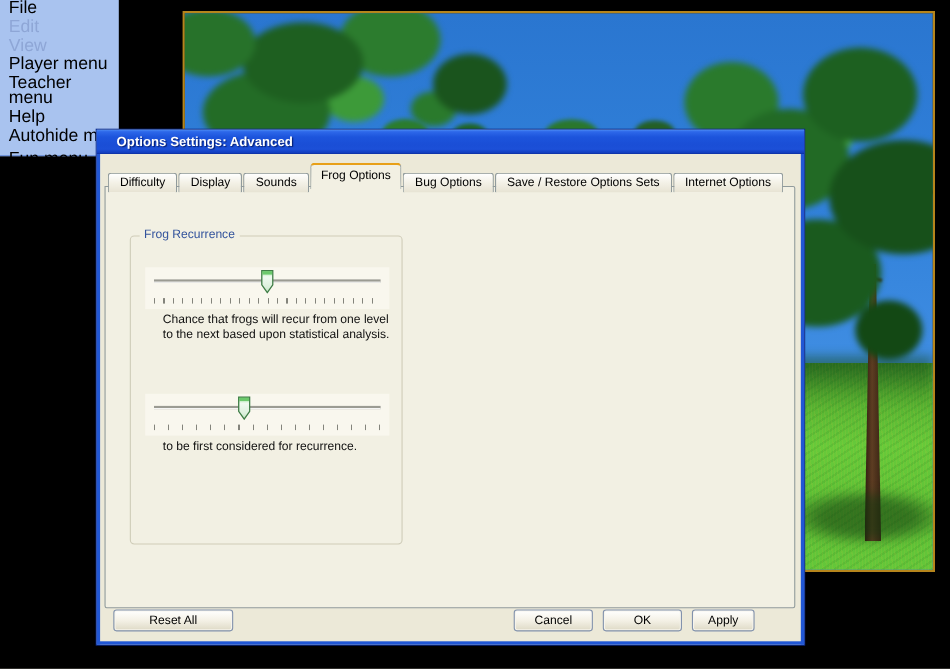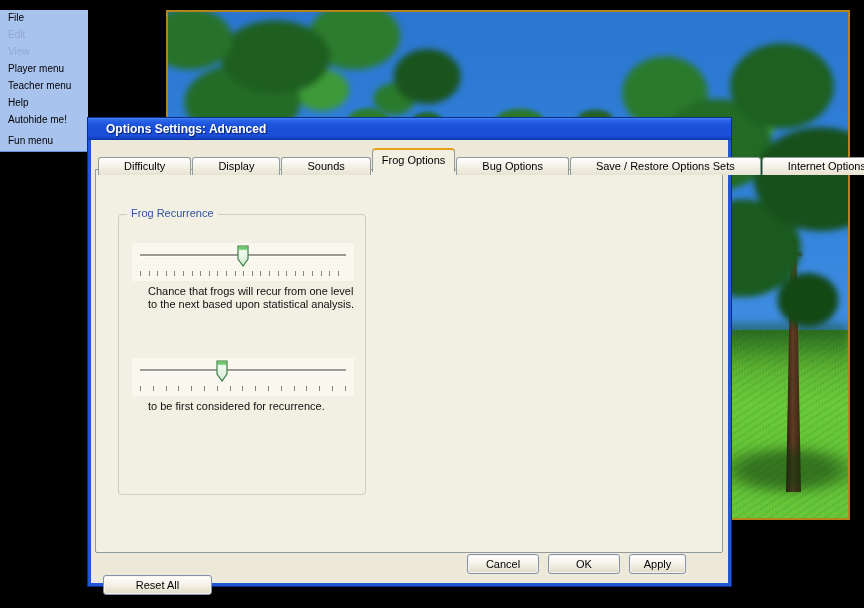--- a/index.html
+++ b/index.html
@@ -69,43 +69,43 @@
   .gw-branch{position:absolute;background:#33200f;filter:blur(1px);}
   .branch-1{left:540px;top:230px;width:95px;height:3px;transform:rotate(14deg);}
   .branch-2{left:620px;top:170px;width:80px;height:3px;transform:rotate(-24deg);}
   .gw-tree-shadow{
     position:absolute;left:545px;top:432px;width:150px;height:52px;
     background:radial-gradient(ellipse at center,rgba(16,56,14,.55) 0 40%,transparent 72%);
     filter:blur(4px);
   }
   
   .menu-panel{
-    position:absolute;left:0;top:10px;width:88px;height:141px;background:#a9c3ef;
-    border-bottom:1px solid #6b8fd8;z-index:5;font-size:10px;color:#000;
+    position:absolute;left:0;top:0;width:108px;height:141px;background:#a9c3ef;
+    border-bottom:1px solid #6b8fd8;z-index:5;font-size:16px;color:#000;
   }
   .menu-item{padding:1px 2px 2px 8px;line-height:14px;cursor:default;}
   .menu-item.disabled{color:#8ea6d6;}
   .menu-item.separated{margin-top:4px;}
   
   .dialog{
     position:absolute;left:88px;top:118px;width:643px;height:468px;z-index:10;
     background:#ece9d8;box-sizing:border-box;
     border:3px solid #2157d5;border-top:none;
     box-shadow:0 0 0 1px #0a2a8c;
   }
   .titlebar{
     position:absolute;left:-3px;top:0;width:643px;height:22px;box-sizing:border-box;
     background:linear-gradient(180deg,#4a8af4 0%,#2d68ea 8%,#1c54dc 30%,#1a4ed6 62%,#1c50d8 80%,#123ec0 94%,#0c2f9e 100%);
     color:#fff;font-weight:bold;font-size:12px;line-height:22px;padding-left:18px;
     text-shadow:1px 1px 1px rgba(0,20,90,.8);
   }
   .tabs{position:absolute;left:7px;top:30px;height:22px;white-space:nowrap;z-index:3;}
   .tab{
     display:inline-block;vertical-align:bottom;font-size:11px;color:#000;
-    padding:2px 25px 3px;margin-right:1px;cursor:default;
+    padding:2px 10px 3px;margin-right:1px;cursor:default;
     background:linear-gradient(180deg,#ffffff 0%,#f4f2e8 45%,#e7e3d3 100%);
     border:1px solid #919b9c;border-bottom:none;border-radius:3px 3px 0 0;
     position:relative;top:3px;
   }
   .tab.active{
     top:0;padding:4px 9px 6px;background:#f2f0e3;z-index:4;
     border-top:2px solid #e8a018;border-radius:4px 4px 0 0;
   }
   .tab-page{
     position:absolute;left:4px;top:51px;width:628px;height:384px;box-sizing:border-box;
@@ -139,21 +139,21 @@
   }
   .desc-1{top:70px;}
   .desc-2{top:185px;}
   
   .btn{
     position:absolute;height:20px;box-sizing:border-box;font-size:11px;color:#000;
     background:linear-gradient(180deg,#ffffff 0%,#f4f1e6 50%,#e3dfcd 90%,#d8d3bf 100%);
     border:1px solid #8292ad;border-radius:3px;text-align:center;line-height:18px;
     box-shadow:inset 0 0 0 1px #f6f4ec;cursor:pointer;
   }
-  .btn-reset{left:12px;top:436px;width:109px;margin-top:21px;}
+  .btn-reset{left:12px;top:436px;width:109px;}
   .btn-cancel{left:376px;top:436px;width:72px;}
   .btn-ok{left:457px;top:436px;width:72px;}
   .btn-apply{left:538px;top:436px;width:57px;}
 </style>
 </head>
 <body>
 
 <div class="game-window">
   <div class="blob foliage-left"></div>
   <div class="blob treetops-mid"></div>

